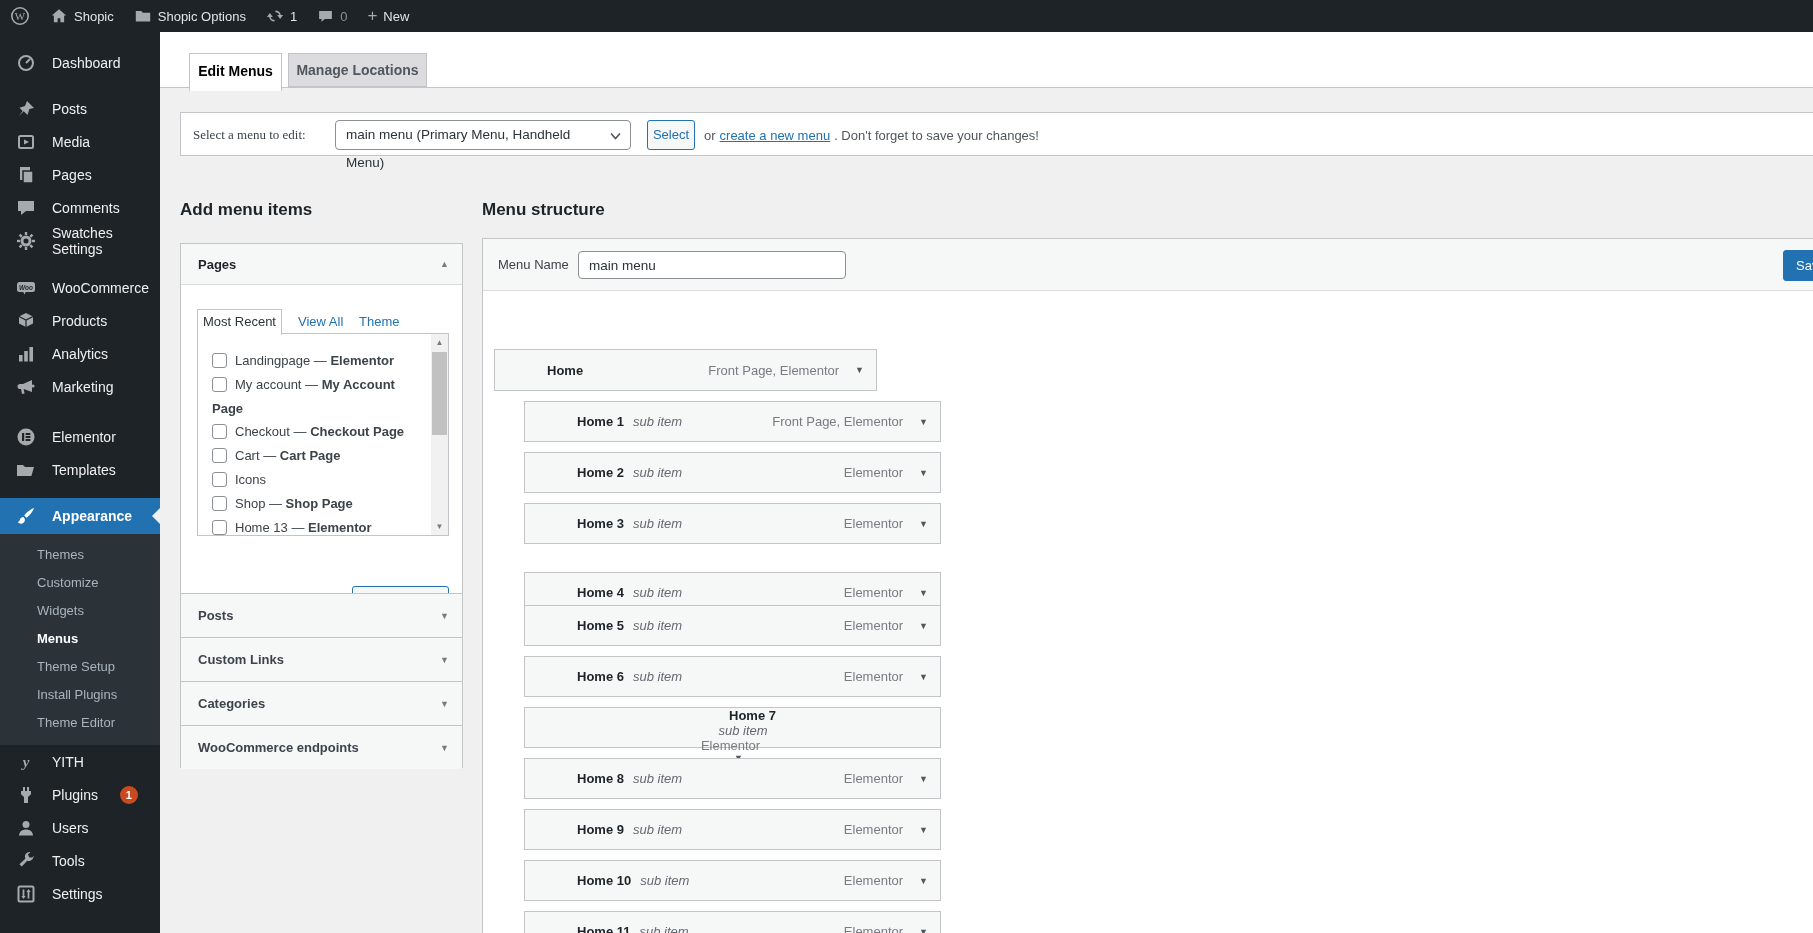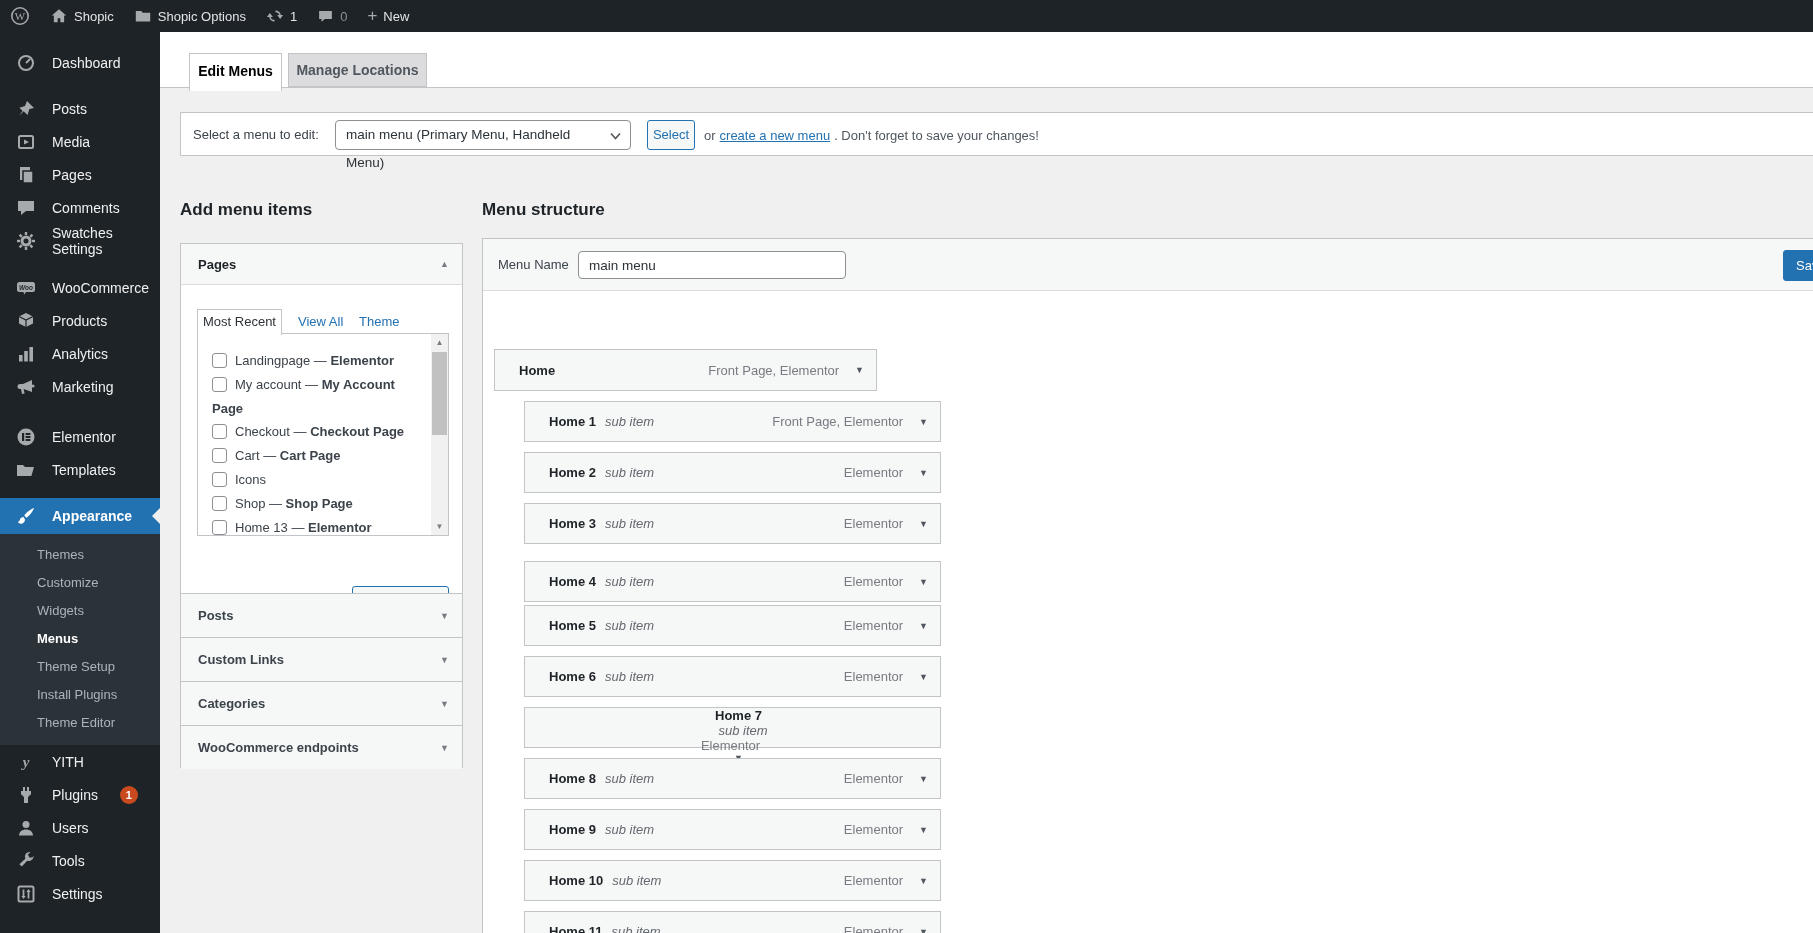--- a/index.html
+++ b/index.html
@@ -28,21 +28,21 @@
   .sb-badge { display:inline-flex; align-items:center; justify-content:center; min-width:18px; height:18px; border-radius:9px; background:#ca4a1f; color:#fff; font-size:11px; font-weight:bold; margin-left:6px; }
 
   
   #topband { position:absolute; left:160px; top:32px; width:1653px; height:56px; background:#fff; border-bottom:1px solid #c3c4c7; z-index:5; }
   .nav-tab { position:absolute; top:53px; font-size:14px; text-align:center; cursor:pointer; z-index:6; }
   #tab-edit { left:189px; width:93px; height:38px; background:#fff; border:1px solid #c3c4c7; border-bottom:none; line-height:35px; font-weight:bold; color:#000; }
   #tab-locations { left:288px; width:139px; height:34px; background:#dcdcde; border:1px solid #c3c4c7; line-height:32px; font-weight:bold; color:#50575e; }
 
   
   #managebox { position:absolute; left:180px; top:112px; width:1650px; height:44px; background:#fff; border:1px solid #c3c4c7; }
-  #managebox .lbl { position:absolute; left:12px; top:0; height:44px; line-height:44px; font-size:13px; color:#3c434a; }
+  #managebox .lbl { position:absolute; left:12px; top:0; height:44px; line-height:44px; font-size:13px; color:#3c434a;font-family:Liberation Serif, serif; }
   #menu-select { position:absolute; left:154px; top:7px; width:296px; height:30px; border:1px solid #8c8f94; border-radius:4px; background:#fff; font-size:13.5px; color:#2c3338; line-height:28px; padding:0 28px 0 10px; cursor:pointer; }
   #menu-select svg { position:absolute; right:9px; top:11px; }
   #select-btn { position:absolute; left:466px; top:7px; width:48px; height:30px; border:1px solid #2271b1; border-radius:3px; background:#f6f7f7; color:#2271b1; font-size:13px; line-height:28px; text-align:center; cursor:pointer; }
   #after-select { position:absolute; left:523px; top:0; height:44px; display:flex; align-items:center; font-size:13px; color:#50575e; }
   #after-select a { color:#2271b1; text-decoration:underline; cursor:pointer; margin:0 4px; }
 
   .col-heading { position:absolute; top:200px; font-size:17px; font-weight:bold; color:#1d2327; }
 
   
   #accordion { position:absolute; left:180px; top:243px; width:283px; height:525px; background:#fff; border:1px solid #c3c4c7; }
@@ -68,21 +68,21 @@
   
   #structure-panel { position:absolute; left:482px; top:238px; width:1350px; height:800px; background:#fff; border:1px solid #c3c4c7; }
   #structure-header { position:absolute; left:0; top:0; width:1348px; height:52px; background:#f6f7f7; border-bottom:1px solid #dcdcde; }
   #mn-label { position:absolute; left:15px; top:0; height:52px; line-height:52px; font-size:13px; color:#3c434a; }
   #mn-input { position:absolute; left:95px; top:12px; width:268px; height:28px; border:1px solid #8c8f94; border-radius:4px; font-size:13.5px; color:#2c3338; padding:0 10px; font-family:"Liberation Sans", sans-serif; }
   #save-btn { position:absolute; left:1300px; top:11px; width:92px; height:31px; background:#2271b1; border:1px solid #2271b1; border-radius:3px; color:#fff; font-size:13px; text-align:center; line-height:29px; cursor:pointer; white-space:nowrap; overflow:hidden; }
   #drag-help { position:absolute; left:10px; top:68px; width:1000px; font-size:13px; color:#3c434a; }
   .menu-row { position:absolute; height:41px; background:#f6f7f7; border:1px solid #c3c4c7; display:flex; align-items:center; padding:0 12px 0 24px; cursor:move; }
   #root-row { left:11px; top:110px; width:383px; height:42px; }
   .sub-row { left:41px; width:417px; }
-  .mr-title { font-size:13px; font-weight:bold; color:#1d2327; }
+  .mr-title { font-size:13px; font-weight:bold; color:#1d2327;margin-left:28px; }
   .mr-sub { font-size:13px; font-style:italic; color:#646970; margin-left:9px; }
   .mr-spacer { flex:1; }
   .mr-meta { font-size:13px; color:#787c82; margin-right:16px; }
   .mr-toggle { font-size:9px; color:#50575e; cursor:pointer; }
 </style>
 </head>
 <body>
 
 <div id="adminbar">
   <span class="ab-item">
@@ -373,21 +373,21 @@
     <span class="mr-meta">Elementor</span>
     <span class="mr-toggle">▼</span>
   </div>
   <div class="menu-row sub-row" style="top:264px;">
     <span class="mr-title">Home 3</span>
     <span class="mr-sub">sub item</span>
     <span class="mr-spacer"></span>
     <span class="mr-meta">Elementor</span>
     <span class="mr-toggle">▼</span>
   </div>
-  <div class="menu-row sub-row" style="top:322px;">
+  <div class="menu-row sub-row" style="top:333px;">
     <span class="mr-title">Home 4</span>
     <span class="mr-sub">sub item</span>
     <span class="mr-spacer"></span>
     <span class="mr-meta">Elementor</span>
     <span class="mr-toggle">▼</span>
   </div>
   <div class="menu-row sub-row" style="top:366px;">
     <span class="mr-title">Home 5</span>
     <span class="mr-sub">sub item</span>
     <span class="mr-spacer"></span>

